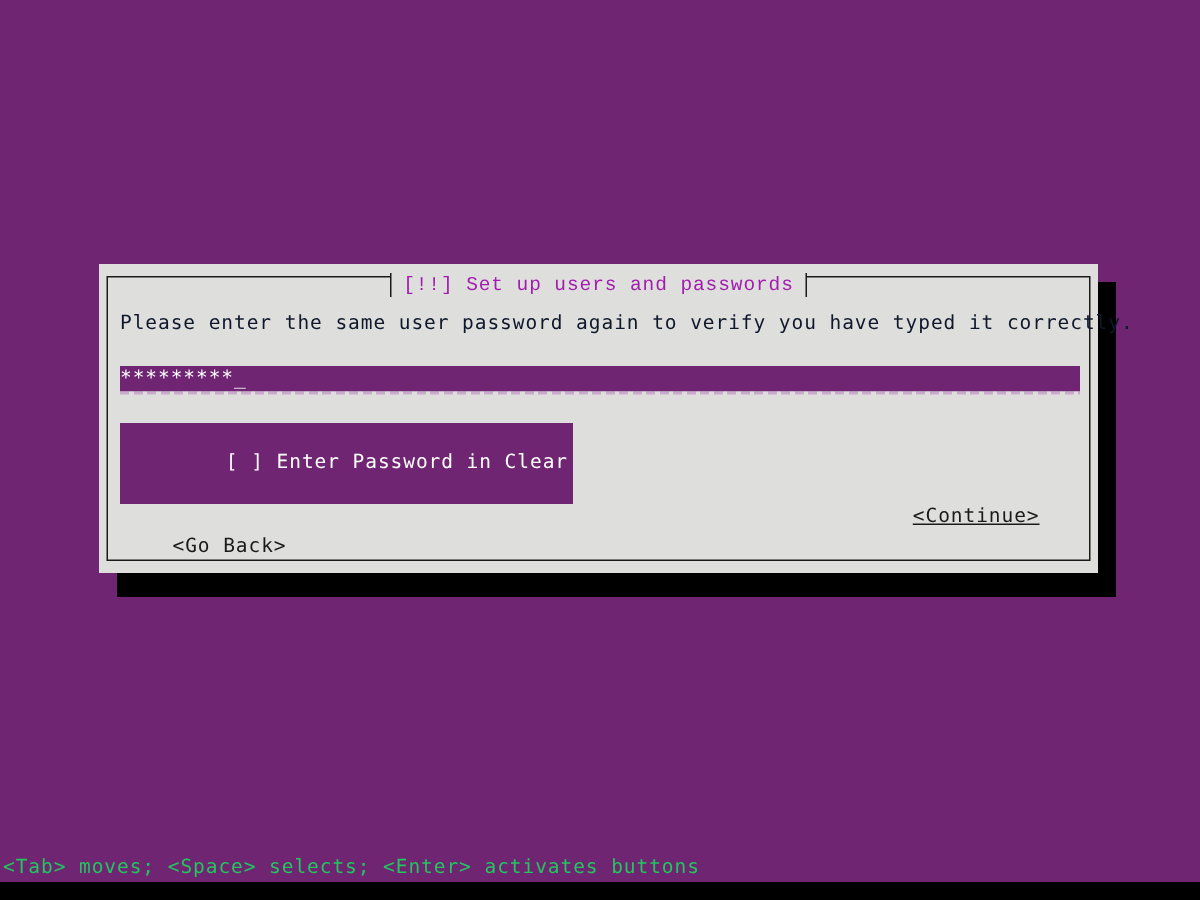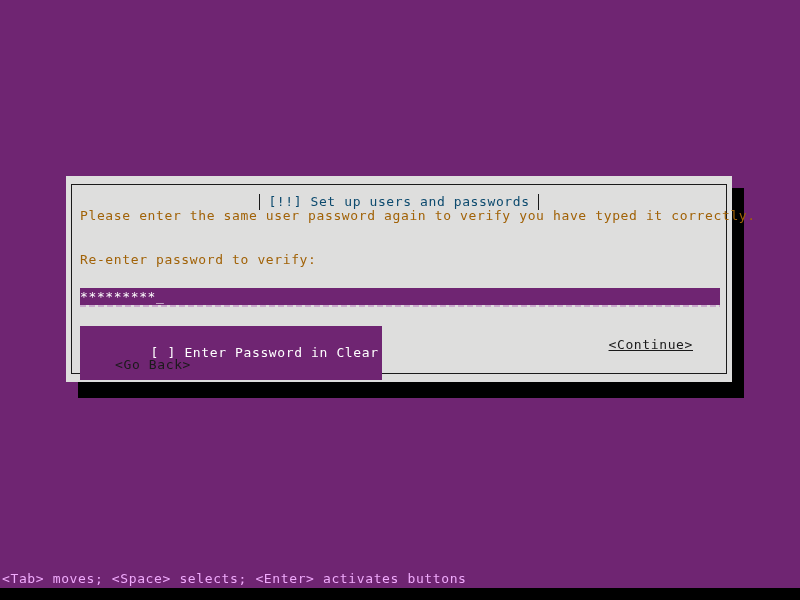--- a/index.html
+++ b/index.html
@@ -68,43 +68,44 @@
     top: 0;
     width: 100%;
     height: 18px;
     display: flex;
     justify-content: center;
     align-items: center;
     pointer-events: none;
   }
   #dialog-title-bar {
     position: relative;
-    top: 17px;
+    top: 5px;
     background: #dededd;
-    color: #0c4a6e;
+    color: #a21caf;
     padding: 0 8px;
     white-space: pre;
     font-size: 13px;
     line-height: 16px;
     letter-spacing: 0.6px;
     border-left: 1px solid #1a1a1a;
     border-right: 1px solid #1a1a1a;
+    font-family: Liberation Mono, monospace;
   }
 
   
   #dialog-body {
     position: absolute;
     left: 14px;
     top: 28px;
     right: 14px;
     bottom: 14px;
   }
 
   .prompt-line {
-    color: #a16207;
+    color: #0f172a;
     white-space: pre;
     letter-spacing: 0.62px;
     font-size: 13px;
     line-height: 16px;
   }
 
   #prompt-main { margin-top: 4px; }
   #prompt-label { margin-top: 28px; }
 
   
@@ -203,21 +204,21 @@
   #go-back-button { left: 32px; margin-top: 20px; }
   #continue-button { right: 22px; text-decoration: underline; }
 
   
   #status-bar {
     position: absolute;
     left: 0;
     bottom: 12px;
     width: 800px;
     height: 18px;
-    color: #f0abfc;
+    color: #22c55e;
     background: transparent;
     white-space: pre;
     letter-spacing: 0.62px;
     font-size: 13px;
     line-height: 18px;
     padding-left: 2px;
     box-sizing: border-box;
   }
   #bottom-black-bar {
     position: absolute;
@@ -240,21 +241,20 @@
     <div id="dialog-frame"></div>
 
     <div id="dialog-title-wrap">
       <span id="dialog-title-bar">[!!] Set up users and passwords</span>
     </div>
 
     <div id="dialog-body">
 
       <div id="prompt-main" class="prompt-line">Please enter the same user password again to verify you have typed it correctly.</div>
 
-      <div id="prompt-label" class="prompt-line">Re-enter password to verify:</div>
 
       <div id="password-field-row">
         <div id="password-input">
           <span id="password-masked">*********</span>
           <span id="password-cursor" style="left: 76px;">_</span>
         </div>
         <div id="password-underline"></div>
       </div>
 
       <div id="checkbox-row">

